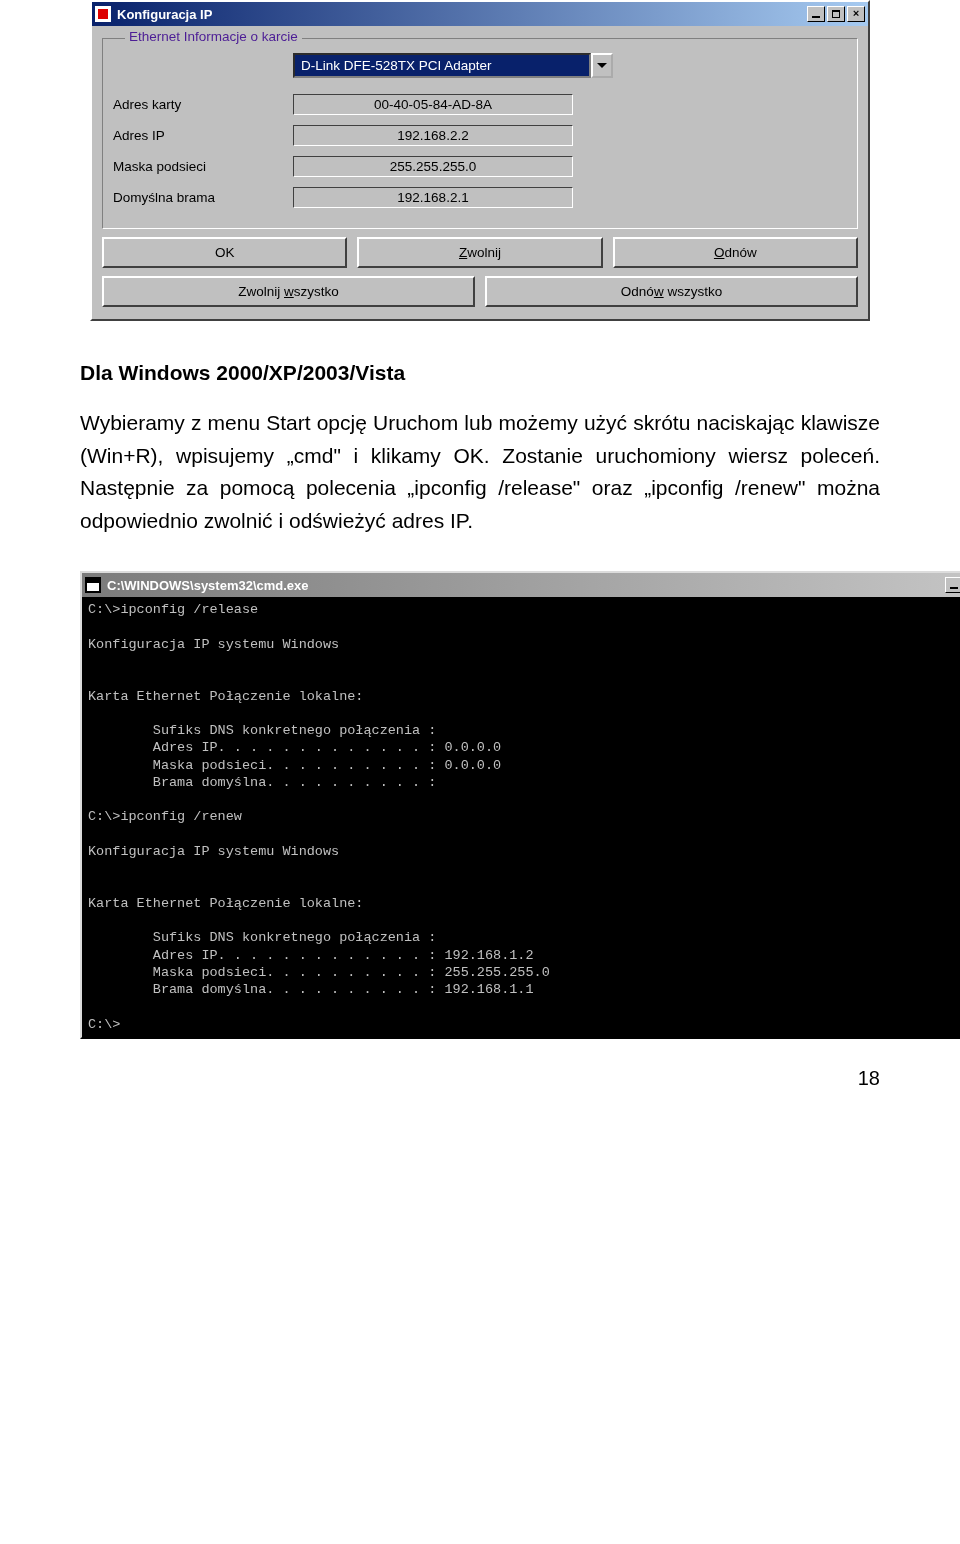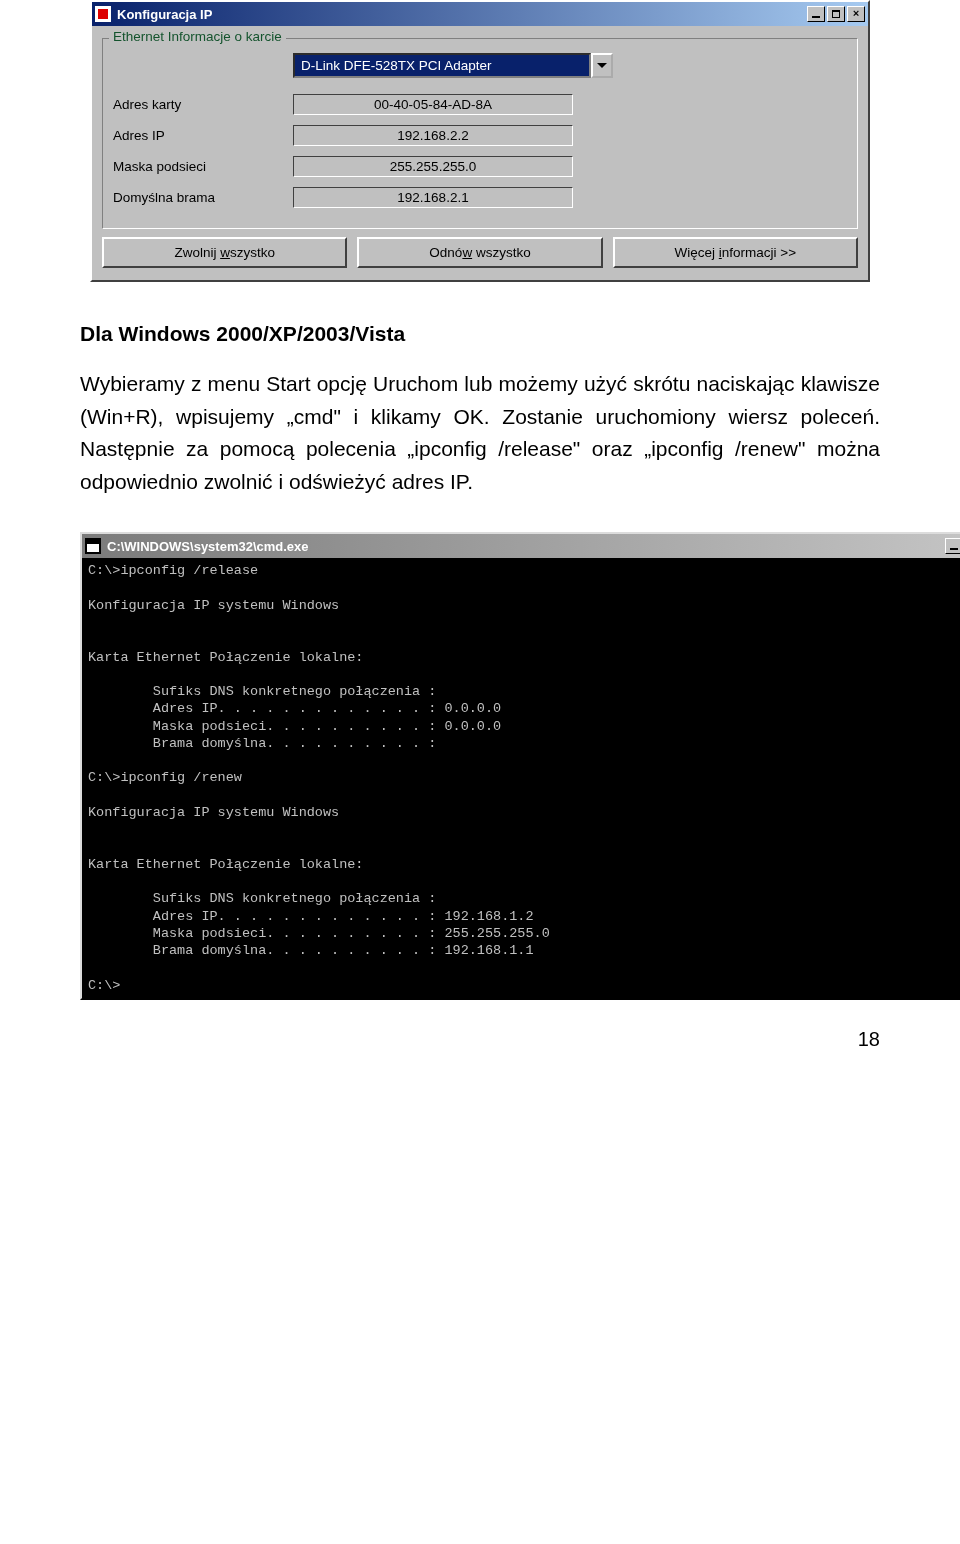--- a/index.html
+++ b/index.html
@@ -73,26 +73,26 @@
     margin: 12px 10px 8px 10px;
     border: 1px solid #808080;
     border-right-color: #fff;
     border-bottom-color: #fff;
     padding: 14px 10px 10px 10px;
     position: relative;
   }
   .groupbox .legend {
     position: absolute;
     top: -10px;
-    left: 6px;
+    left: 22px;
     background: #c0c0c0;
     padding: 0 4px;
     font-size: 13.5px;
     font-family: Tahoma, sans-serif;
-    color: #14532d;
+    color: #4c1d95;
   }
   .dropdown {
     display: flex;
     margin: 0 16px 16px 180px;
     width: 320px;
   }
   .dropdown .ddval {
     flex: 1;
     background: #08216b;
     color: #fff;
@@ -288,24 +288,28 @@
       <div class="field-row">
         <div class="label">Maska podsieci</div>
         <div class="value">255.255.255.0</div>
       </div>
       <div class="field-row">
         <div class="label">Domyślna brama</div>
         <div class="value">192.168.2.1</div>
       </div>
     </div>
 
+    <div class="btn-row">
+      <div class="btn">OK</div>
+      <div class="btn"><span class="ul">Z</span>wolnij</div>
+      <div class="btn"><span class="ul">O</span>dnów</div>
+    </div>
     <div class="btn-row" style="margin-bottom:12px">
       <div class="btn">Zwolnij <span class="ul">w</span>szystko</div>
       <div class="btn">Odnó<span class="ul">w</span> wszystko</div>
-      <div class="btn">Więcej <span class="ul">i</span>nformacji &gt;&gt;</div>
     </div>
   </div>
 
   <p class="para-title">Dla Windows 2000/XP/2003/Vista</p>
   <p class="para-body">Wybieramy z menu Start opcję Uruchom lub możemy użyć skrótu naciskając klawisze (Win+R), wpisujemy „cmd" i klikamy OK. Zostanie uruchomiony wiersz poleceń. Następnie za pomocą polecenia „ipconfig /release" oraz „ipconfig /renew" można odpowiednio zwolnić i odświeżyć adres IP.</p>
 
   <div class="cmd-window">
     <div class="titlebar">
       <span class="appicon"></span>
       <span>C:\WINDOWS\system32\cmd.exe</span>

